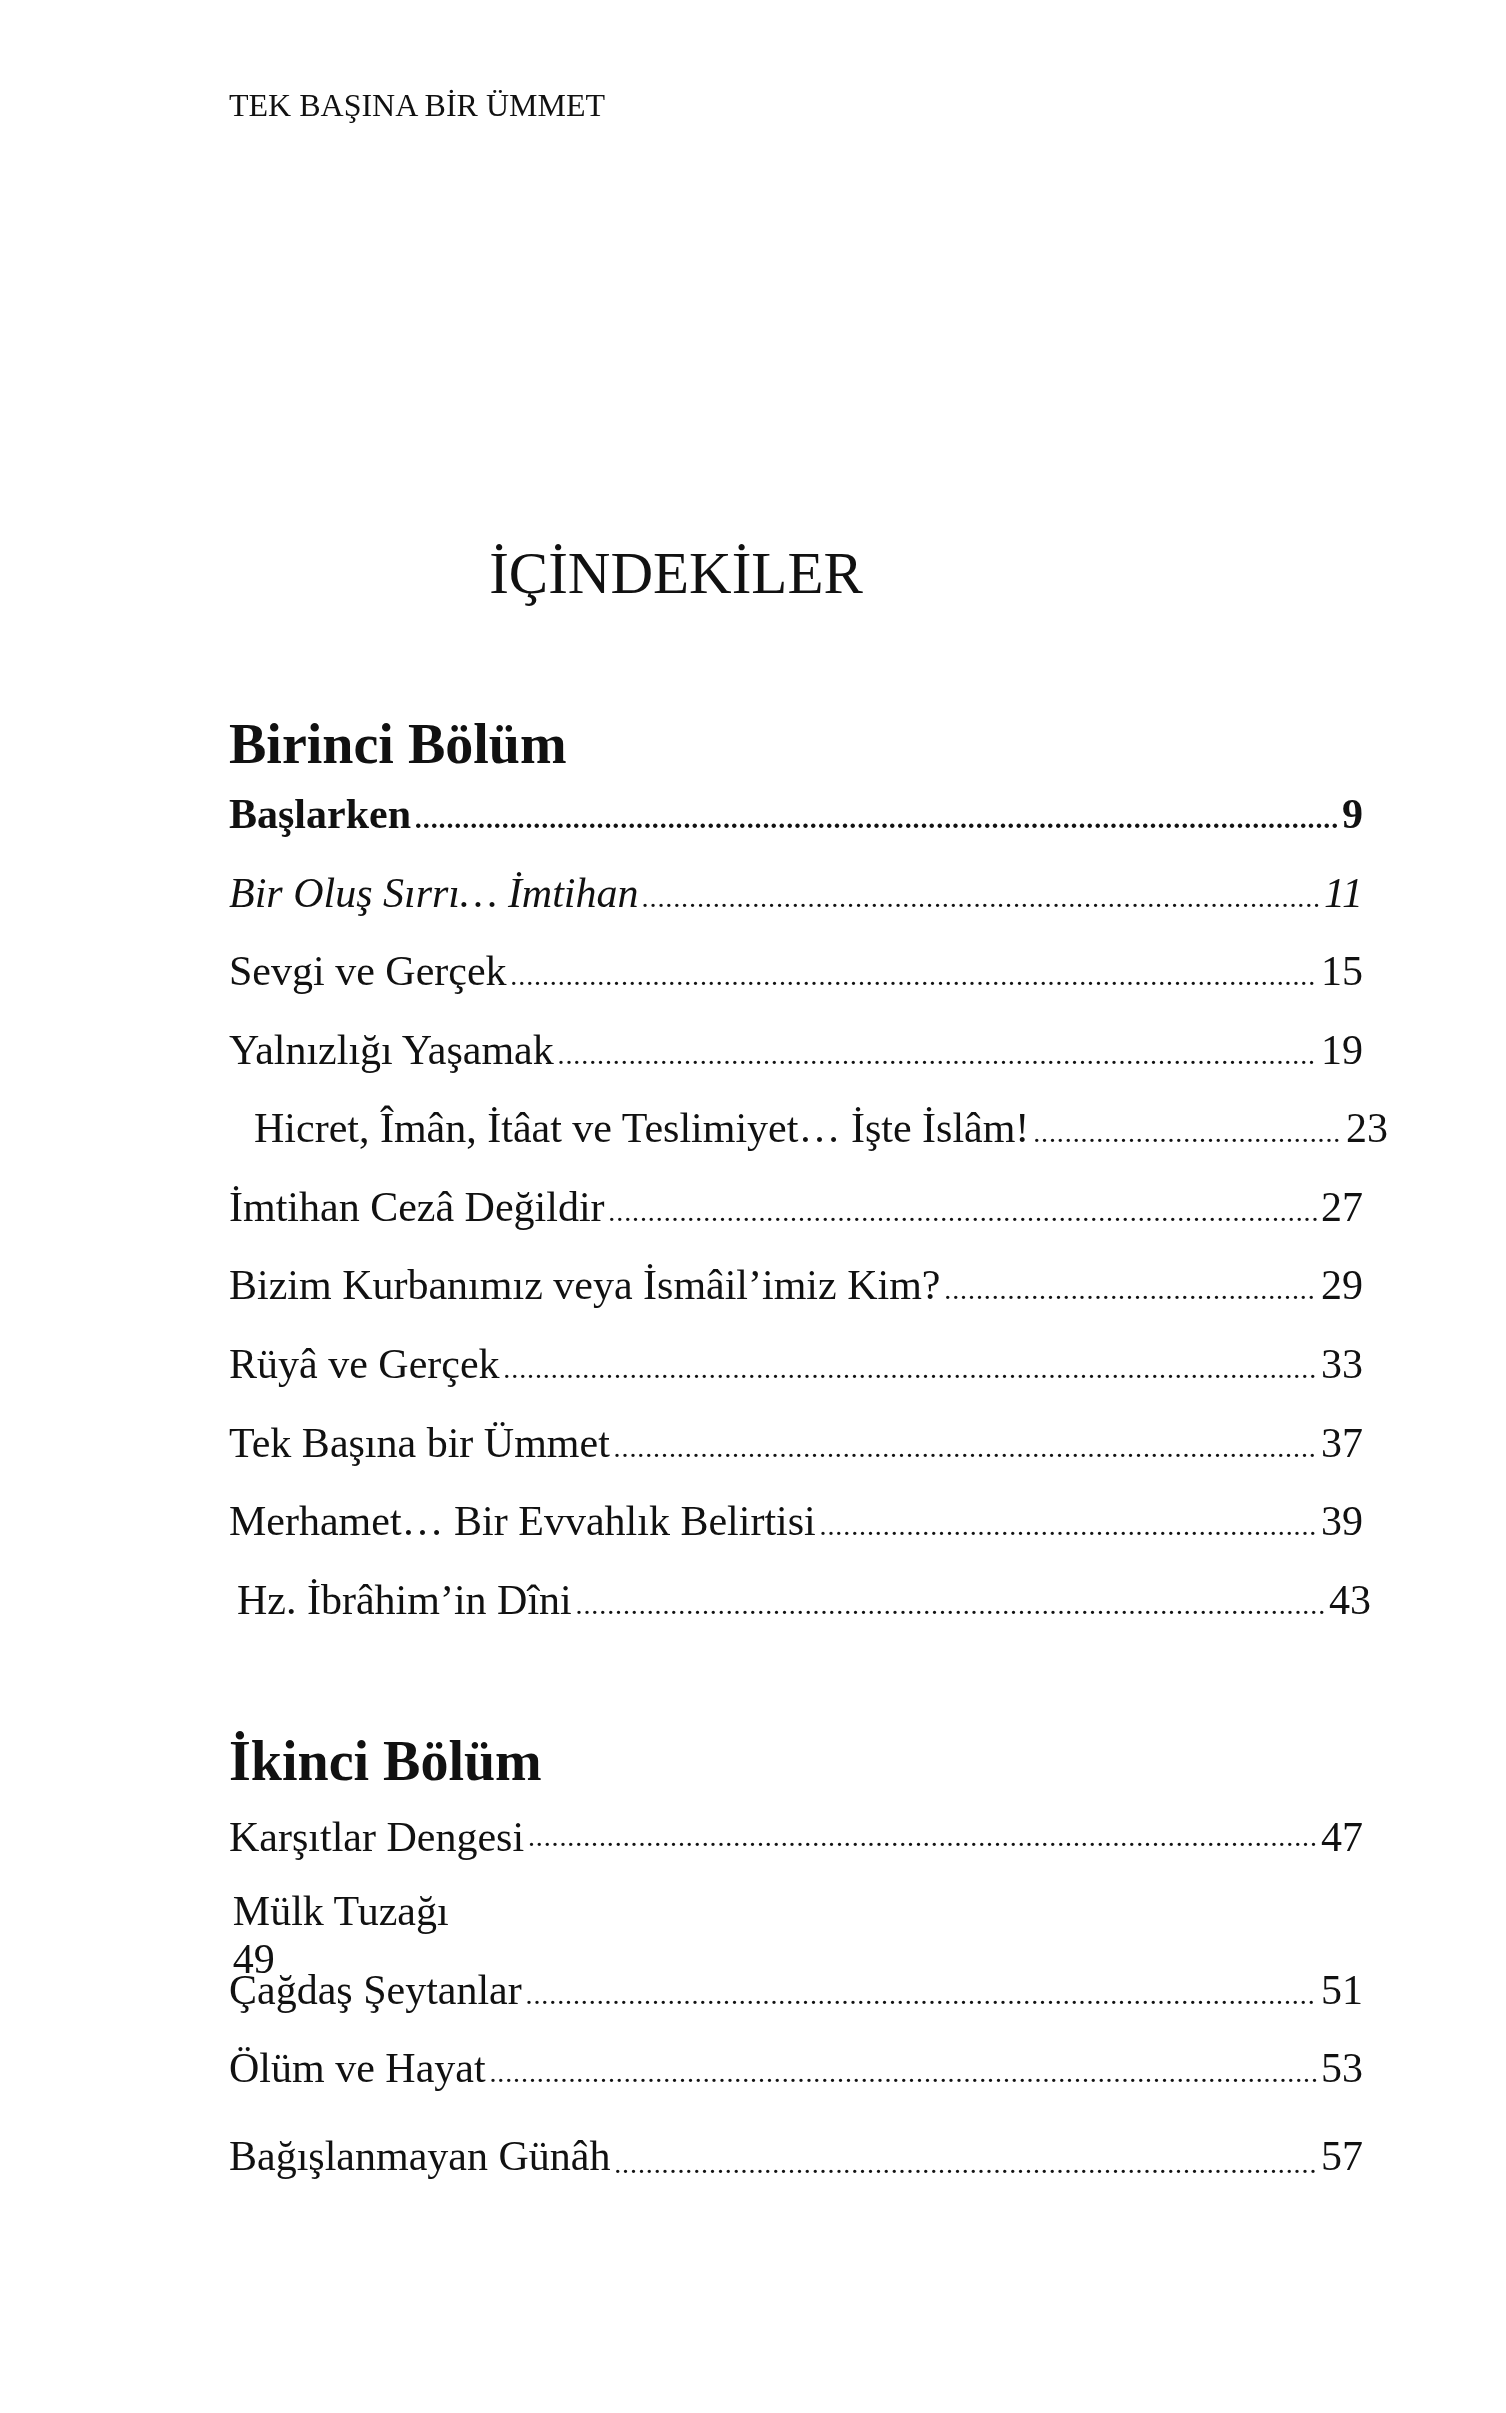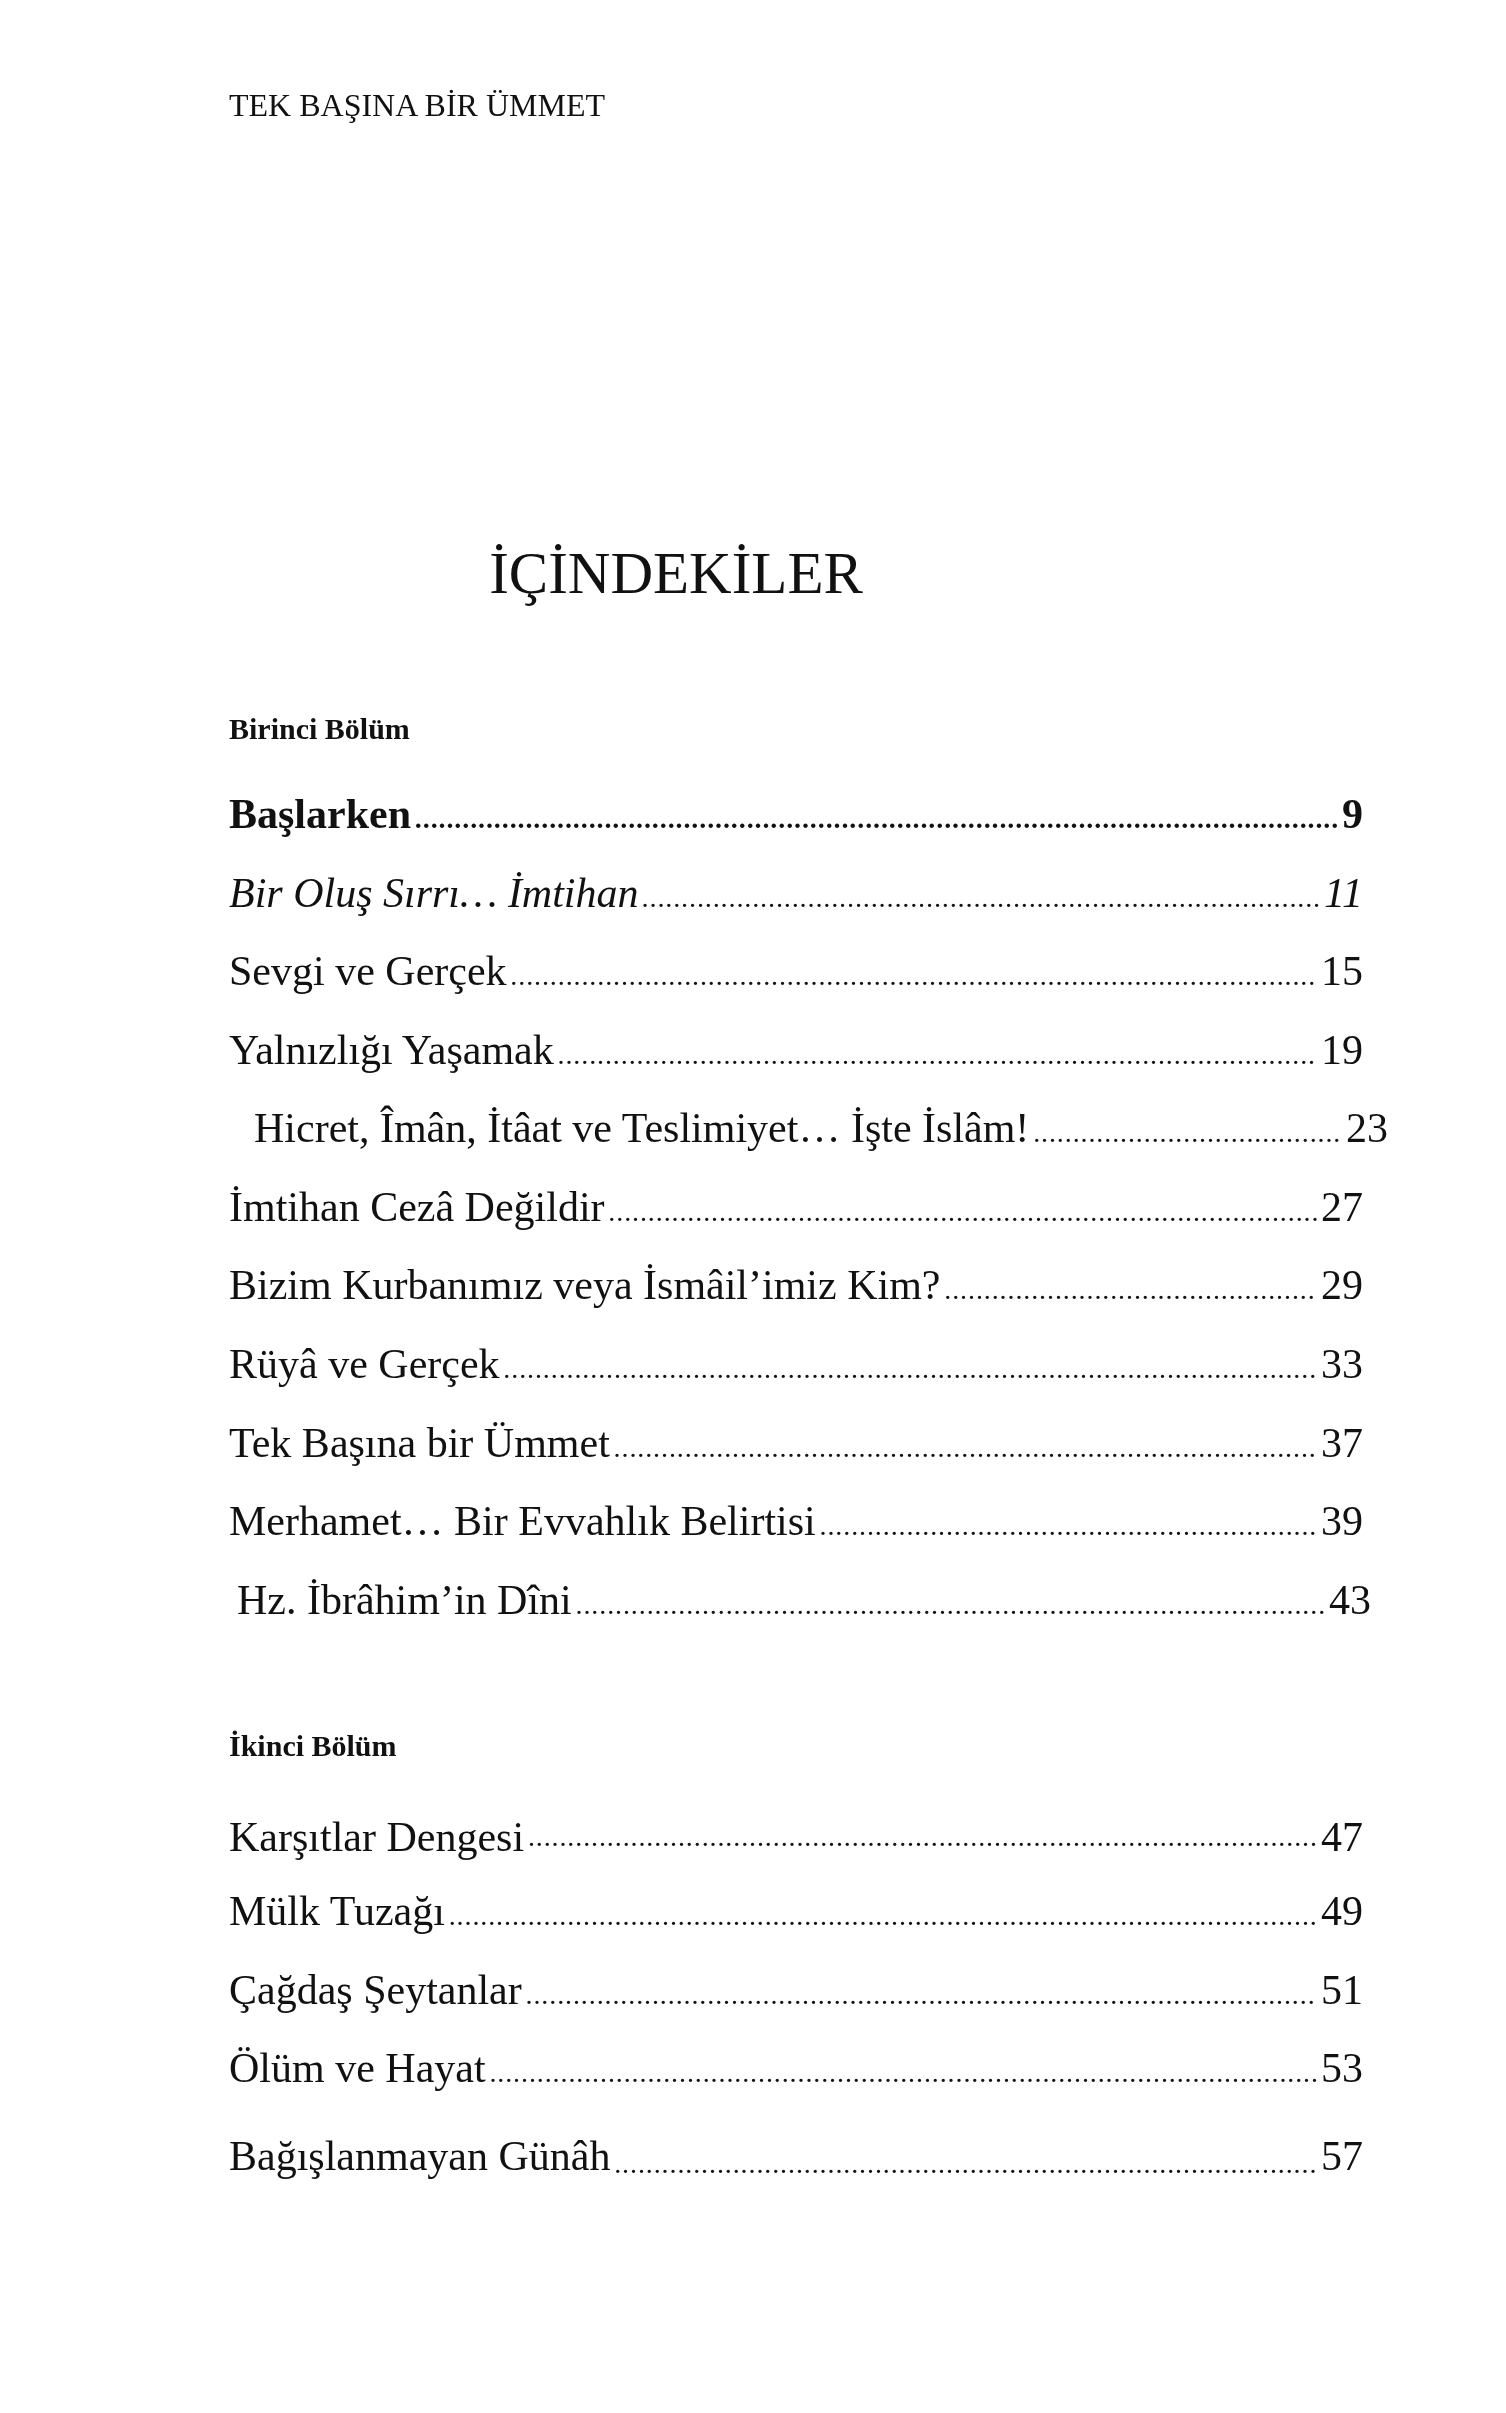--- a/index.html
+++ b/index.html
@@ -1,21 +1,21 @@
 <!DOCTYPE html>
 <html style="font-size:15px"><head>
 <meta charset="utf-8">
 <style>
   html, body { margin:0; padding:0; background:#ffffff; }
   body { width:1507px; height:2413px; position:relative; overflow:hidden;
          font-family:"Liberation Serif","DejaVu Serif",serif; color:#111; }
   .running-head { position:absolute; left:229px; top:87px; font-size:32px; letter-spacing:0px; }
   .toc-title { position:absolute; left:0; width:1594px; text-align:center; top:539px; font-size:59px; }
   .toc { position:absolute; left:229px; width:1134px; top:0; }
-  .section { position:absolute; left:0; font-weight:bold; font-size:30px; }
+  .section { position:absolute; left:0; font-weight:bold; font-size:56px; }
   .row { position:absolute; left:0; width:1134px; display:flex; align-items:baseline; font-size:42px; height:57px; }
   .row .label { white-space:nowrap; }
   .row .leader { flex:1; overflow:hidden; white-space:nowrap; margin:0 3.8px; font-size:28px; letter-spacing:0.9px; }
   .row .leader::before { content:"................................................................................................................................................................................................................................"; }
   .row .page { white-space:nowrap; }
   .row.bold { font-weight:bold; }
 </style>
 </head>
 <body>
 
@@ -81,21 +81,21 @@
       <span class="page">43</span>
     </div>
 
   <div class="section" style="top:1729px;">İkinci Bölüm</div>
 
   <div class="row" style="top:1808px;align-items:center;">
       <span class="label">Karşıtlar Dengesi</span>
       <span class="leader"></span>
       <span class="page">47</span>
     </div>
-  <div class="row" style="top:1887px;">
+  <div class="row" style="top:1887px;flex-direction:column;">
       <span class="label">Mülk Tuzağı</span>
       <span class="leader"></span>
       <span class="page">49</span>
     </div>
   <div class="row" style="top:1966px;">
       <span class="label">Çağdaş Şeytanlar</span>
       <span class="leader"></span>
       <span class="page">51</span>
     </div>
   <div class="row" style="top:2044px;">

